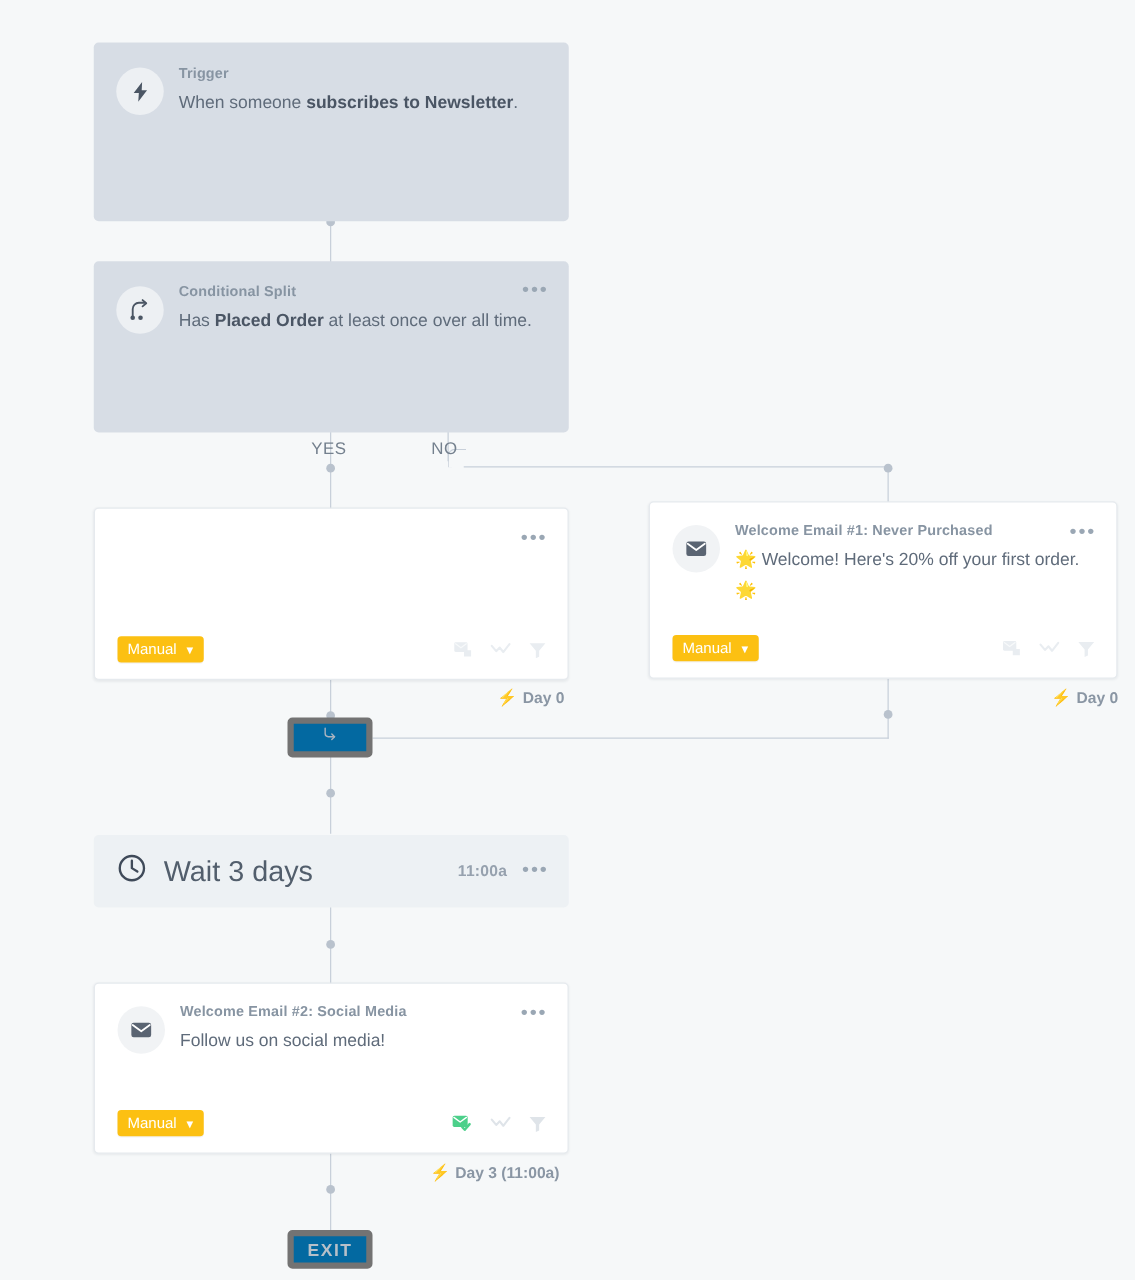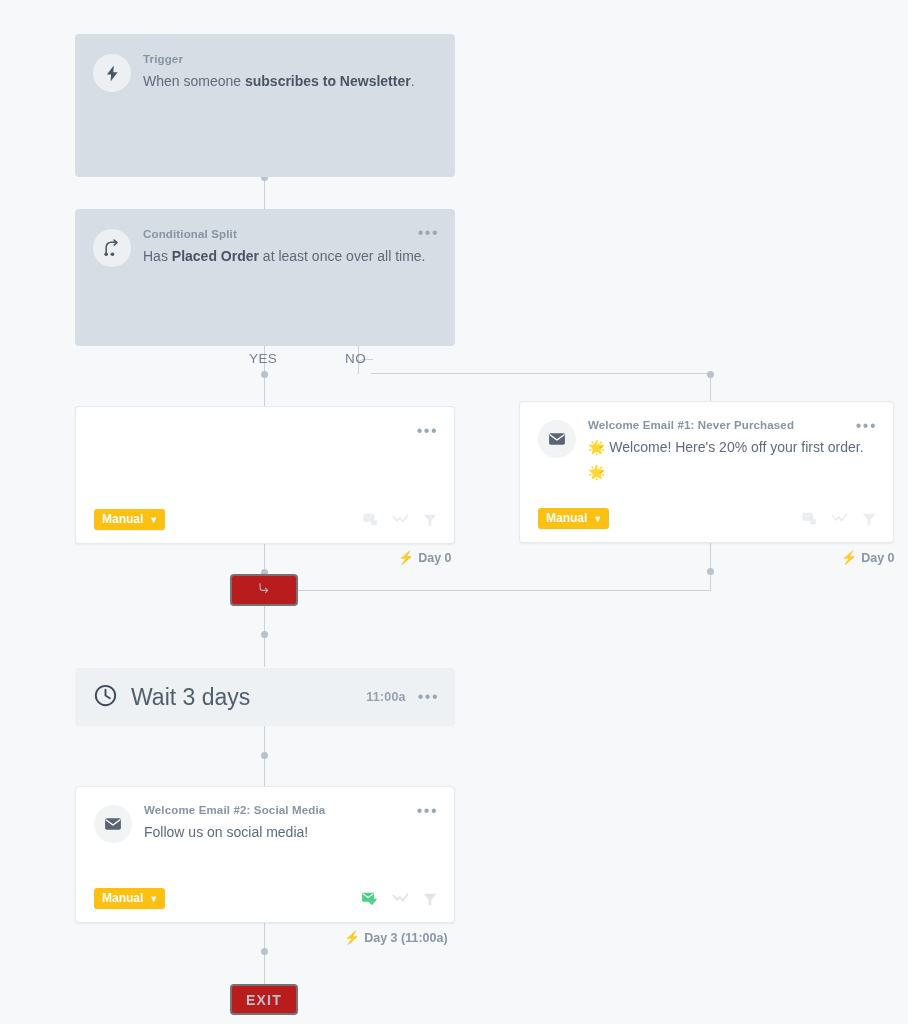--- a/index.html
+++ b/index.html
@@ -111,21 +111,21 @@
     left: 18px;
     right: 16px;
     bottom: 13px;
     display: flex;
     align-items: center;
   }
   .badge {
     background: #fcc012;
     color: #ffffff;
     font-size: 12px;
-    font-weight: bold;
+    font-weight: normal;
     border-radius: 3px;
     padding: 4px 7px 5px 8px;
     display: inline-flex;
     align-items: center;
     line-height: 12px;
     cursor: pointer;
     box-shadow: 0 1px 0 rgba(0,0,0,0.05);
   }
   .badge .caret {
     margin-left: 6px;
@@ -186,22 +186,22 @@
     color: #9aa7b4;
     font-size: 16px;
     letter-spacing: 1.5px;
     line-height: 10px;
     cursor: pointer;
     user-select: none;
   }
   
   .mini-node {
     position: absolute;
-    background: #b91c1c;
-    border: 2px solid #737373;
+    background: #0369a1;
+    border: 5px solid #737373;
     border-radius: 4px;
     display: flex;
     align-items: center;
     justify-content: center;
     z-index: 4;
     box-sizing: border-box;
   }
   .exit-label {
     font-size: 14px;
     font-weight: bold;

